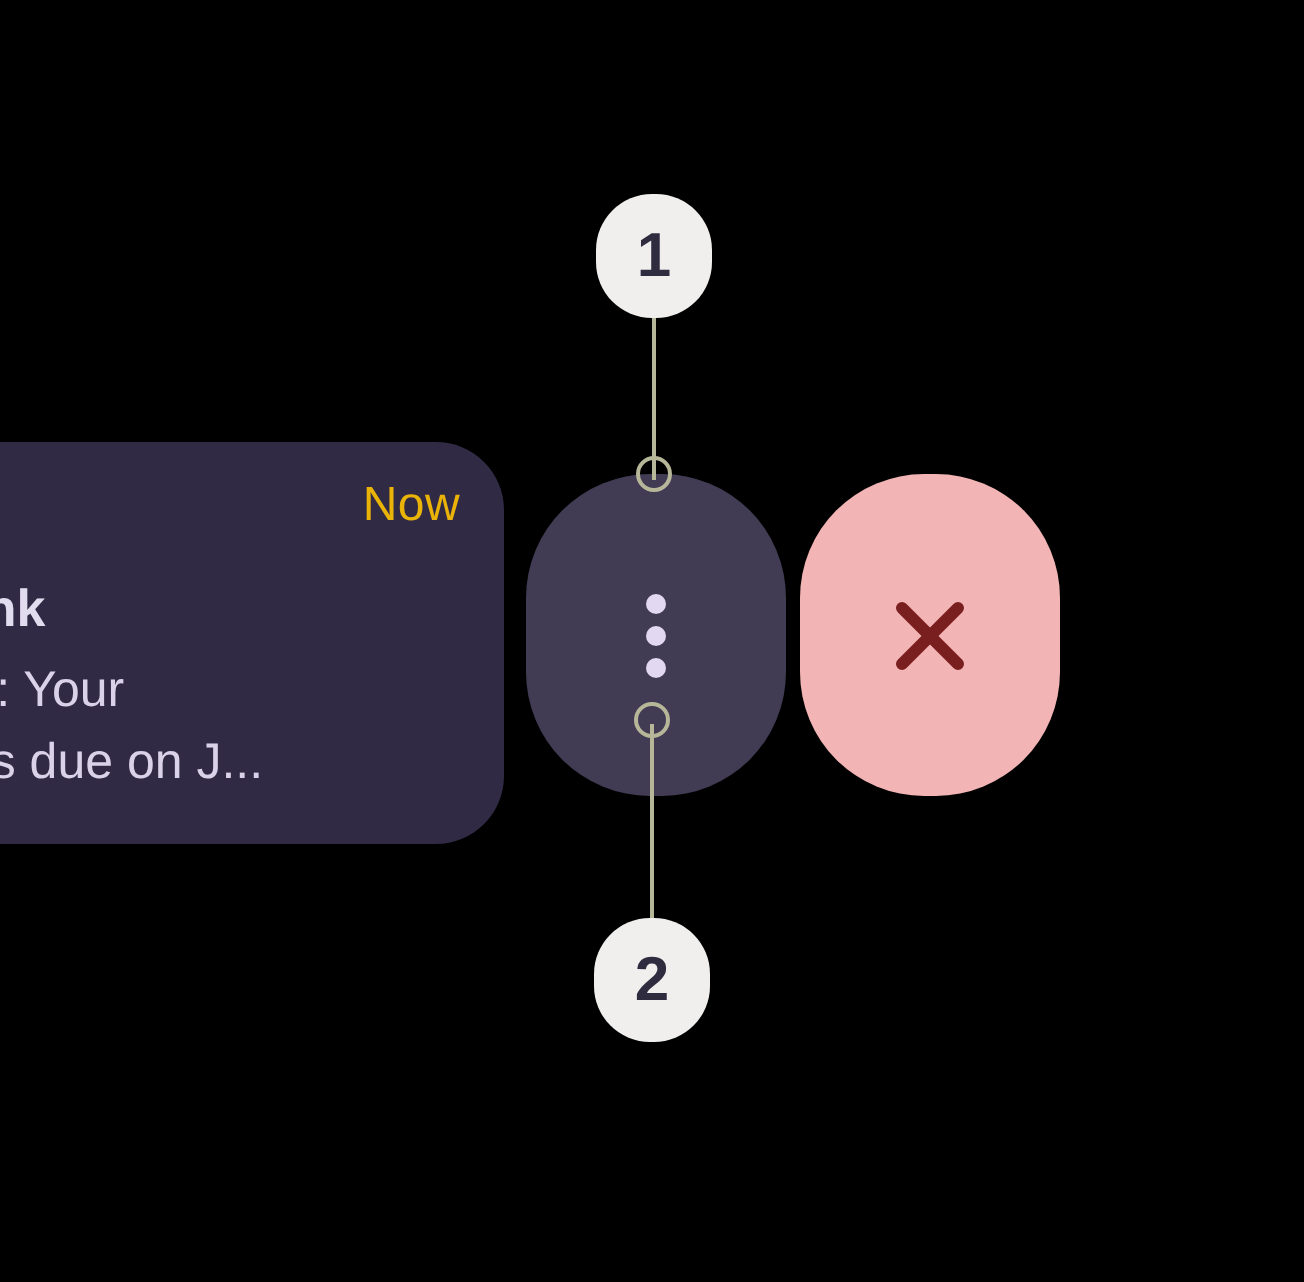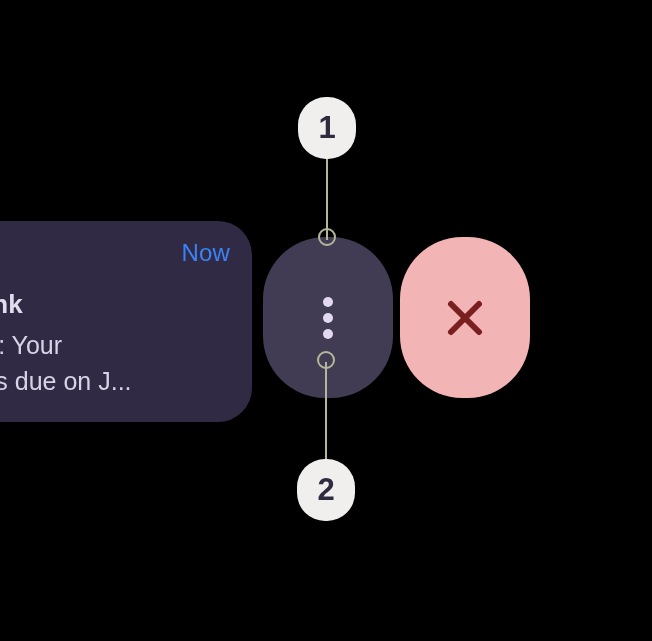--- a/index.html
+++ b/index.html
@@ -26,21 +26,21 @@
     background: #302A45;
     border-radius: 34px;
     box-sizing: border-box;
     padding: 18px 22px 16px 22px;
   }
   .notif-time {
     position: absolute;
     right: 22px;
     top: 18px;
     font-size: 24px;
-    color: #3b82f6;
+    color: #eab308;
     letter-spacing: 0.2px;
   }
   .notif-title {
     position: absolute;
     left: 22px;
     top: 68px;
     font-size: 26px;
     font-weight: bold;
     color: #E2DCEF;
     white-space: nowrap;

